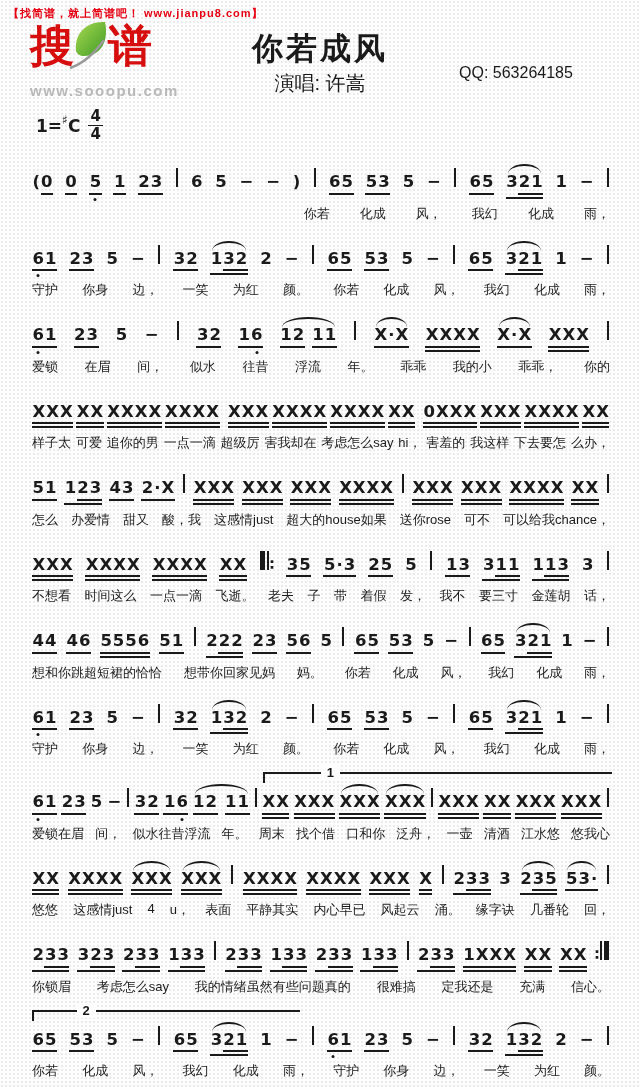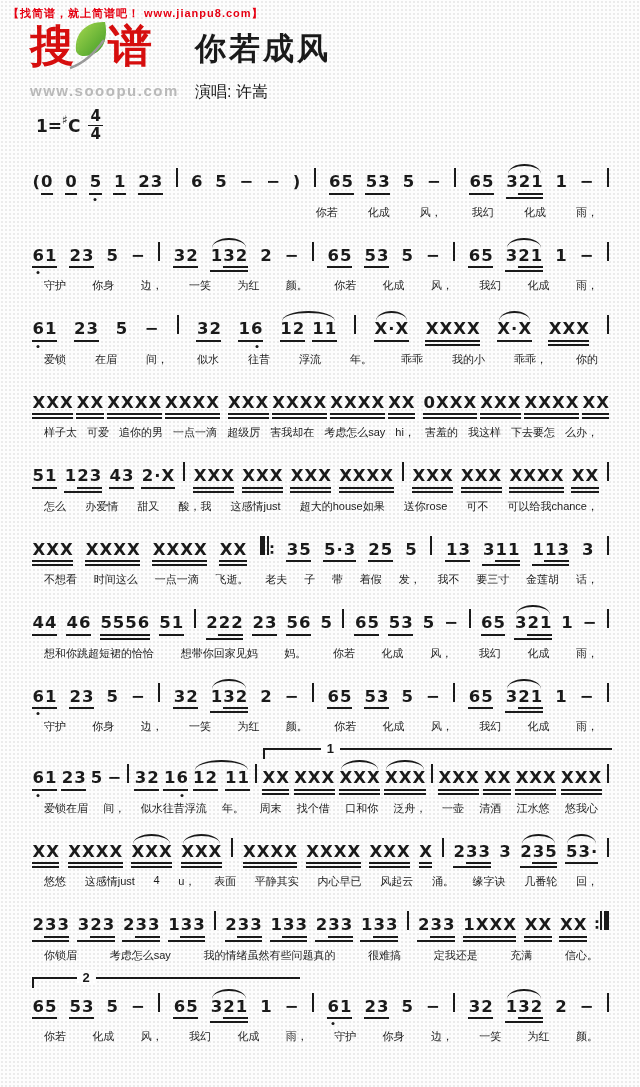--- a/index.html
+++ b/index.html
@@ -14,23 +14,23 @@
   .logo-block{padding-left:30px;}
   .logo-row{display:flex;align-items:flex-start;position:relative;height:64px;}
   .logo-char{color:#d60e0e;font-size:44px;font-weight:bold;line-height:1;font-family:"DejaVu Sans",sans-serif;}
   .leaf{margin:0 -6px;position:relative;top:-4px;}
   .logo-site{color:#b9b9b9;font-size:15px;letter-spacing:1.5px;margin-top:-6px;font-weight:bold;}
   .keysig{display:flex;align-items:center;margin:10px 0 0 6px;font-weight:bold;font-size:17px;font-family:"DejaVu Sans",sans-serif;}
   .keysig .sharp{font-size:12px;vertical-align:super;position:relative;top:-6px;}
   .frac{display:inline-flex;flex-direction:column;align-items:center;line-height:1;margin-left:8px;font-size:15px;}
   .frac .tn{border-bottom:1.5px solid #1a1a1a;padding:0 2px 1px;}
   .frac .td{padding-top:1px;}
-  .center-block{text-align:left;}
+  .center-block{text-align:center;}
   .page-title{font-size:31px;font-weight:bold;letter-spacing:3px;margin-top:4px;font-family:"DejaVu Sans",sans-serif;}
-  .singer{font-size:16px;margin-top:12px;}
+  .singer{font-size:20px;}
   .right-block{font-size:16px;padding-top:40px;white-space:nowrap;}
   .right-block div{margin-bottom:6px;}
   .qq{padding-left:14px;}
   
   .score{padding:14px 30px 0 32px;}
   .system{position:relative;margin-bottom:3px;}
   .system.has-volta{padding-top:8px;}
   .notes-row{display:flex;align-items:baseline;padding:12px 0 10px;font-family:"DejaVu Sans",sans-serif;font-weight:bold;font-size:16.5px;}
   .n{display:inline-block;line-height:1;letter-spacing:0;padding:0 0.5px;position:relative;}
   .u{display:inline-flex;align-items:baseline;border-bottom:2px solid #1a1a1a;padding-bottom:2px;}
@@ -39,21 +39,21 @@
   .arc::before{content:'';position:absolute;top:-10px;left:2px;right:2px;height:8px;
                border-top:2px solid #1a1a1a;border-radius:50% 50% 0 0/100% 100% 0 0;}
   .lo::after{content:'';position:absolute;bottom:-6px;left:50%;transform:translateX(-50%);
              width:3px;height:3px;border-radius:50%;background:#1a1a1a;}
   .u .lo::after{bottom:-10px;}
   .bar{width:2px;height:19px;background:#1a1a1a;margin:0 1px;align-self:baseline;}
   .bar.thick{width:5px;}
   .rep{font-size:15px;font-weight:bold;}
   .sp{flex:1 1 0;min-width:3px;}
   .gp{width:7px;}
-  .lyrics-row{display:flex;font-size:11px;color:#1c1c1c;margin:-4px 12px 10px;}
+  .lyrics-row{display:flex;font-size:13px;color:#1c1c1c;margin:-4px 0 10px;}
   .lyr{white-space:nowrap;}
   .lsp{flex:1 1 0;min-width:2px;}
   .volta{position:absolute;height:9px;border-top:2px solid #1a1a1a;border-left:2px solid #1a1a1a;top:4px;}
   .volta-label{position:absolute;top:-9px;left:16%;background:#fdfdfd;padding:0 6px;font-size:13px;font-weight:bold;}
 </style>
 </head>
 <body>
 
 <div class="page">
 
@@ -86,20 +86,21 @@
           <span class="tn">4</span>
           <span class="td">4</span>
         </span>
       </div>
     </div>
     <div class="center-block">
       <div class="page-title">你若成风</div>
       <div class="singer">演唱: 许嵩</div>
     </div>
     <div class="right-block">
+      <div class="qq">QQ: 563264185</div>
     </div>
   </div>
 
   <div class="score">
       <div class="system">
         <div class="notes-row">
           <span class="n">(</span>
           <span class="u">
             <span class="n">0</span>
           </span>

